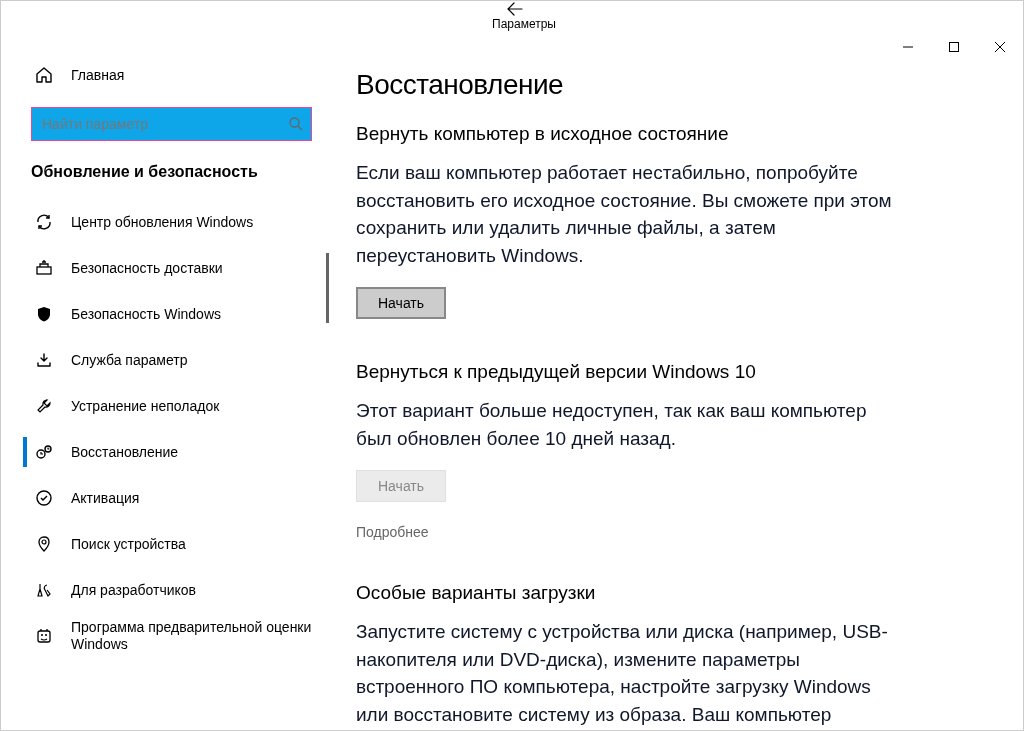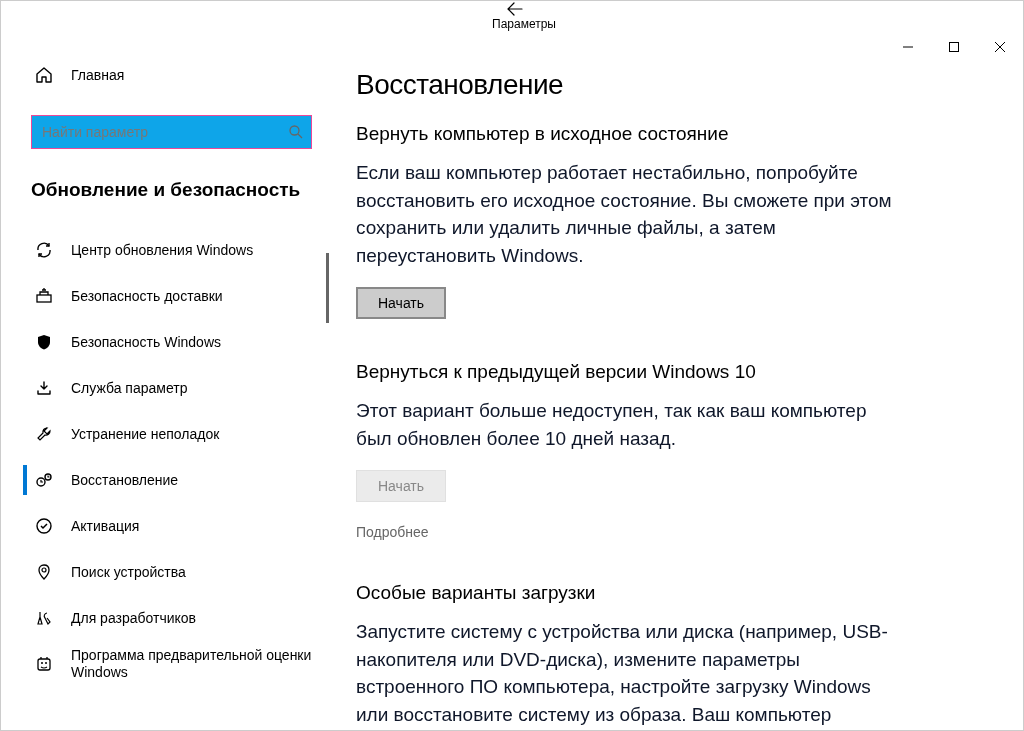--- a/index.html
+++ b/index.html
@@ -8,28 +8,28 @@
     
     .titlebar { height: 42px; display: flex; align-items: center; padding: 0 0 0 6px; flex-direction: column; }
     .titlebar .back { width: 32px; height: 32px; display: flex; align-items: center; justify-content: center; cursor: pointer; }
     .titlebar .title { font-size: 12px; margin-left: 18px; color: #000; }
     .winbtns { margin-left: auto; display: flex; }
     .winbtn { width: 46px; height: 32px; display: flex; align-items: center; justify-content: center; cursor: pointer; }
     .winbtn svg { stroke: #000; }
     
     .body { flex: 1; display: flex; overflow: hidden; }
     
-    .sidebar { width: 325px; padding: 12px 0 0 0; display: flex; flex-direction: column; gap: 8px; }
+    .sidebar { width: 325px; padding: 12px 0 0 0; display: flex; flex-direction: column; }
     .home-row { display: flex; align-items: center; height: 40px; padding: 0 0 0 34px; cursor: pointer; gap: 18px; margin-bottom: 8px; }
     .home-row .icon { width: 18px; height: 18px; display: flex; align-items: center; }
     .searchwrap { margin: 4px 14px 12px 30px; position: relative; }
     .searchinput { width: 100%; height: 34px; border: 1px solid #ec4899; padding: 0 36px 0 10px; font-size: 14px; outline: none; background: #0ea5e9; }
     .searchinput::placeholder { color: #777; }
     .searchicon { position: absolute; right: 8px; top: 50%; transform: translateY(-50%); pointer-events: none; }
-    .category { font-weight: 600; font-size: 19px; padding: 10px 0 18px 30px; }
+    .category { font-weight: 600; font-size: 16px; padding: 10px 0 18px 30px; }
     .nav { overflow-y: auto; flex: 1; }
     .nav-item { display: flex; align-items: center; height: 46px; padding: 0 0 0 34px; cursor: pointer; gap: 18px; position: relative; }
     .nav-item .icon { width: 18px; height: 18px; display: flex; align-items: center; justify-content: center; flex-shrink: 0; }
     .nav-item.sel::before { content: ""; position: absolute; left: 22px; top: 8px; bottom: 8px; width: 4px; background: #0078d4; }
     .nav-item .lbl { font-size: 14px; line-height: 1.2; }
     
     .main { flex: 1; padding: 26px 40px 20px 30px; overflow-y: auto; position: relative; }
     .scrollind { position: absolute; left: 0; top: 210px; width: 3px; height: 70px; background: #666; }
     h1.page-title { font-size: 28px; font-weight: 400; margin-bottom: 22px; letter-spacing: -0.5px; }
     .section { margin-bottom: 42px; max-width: 550px; }

